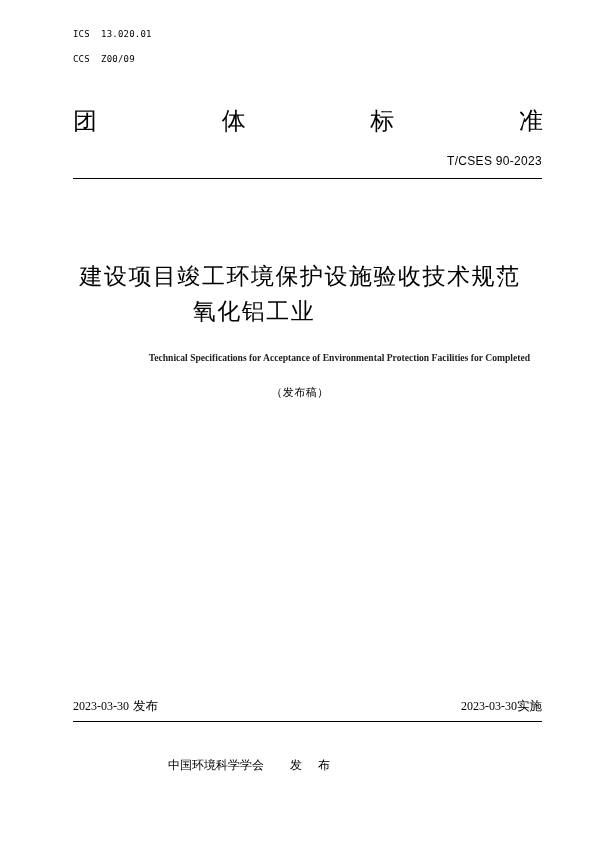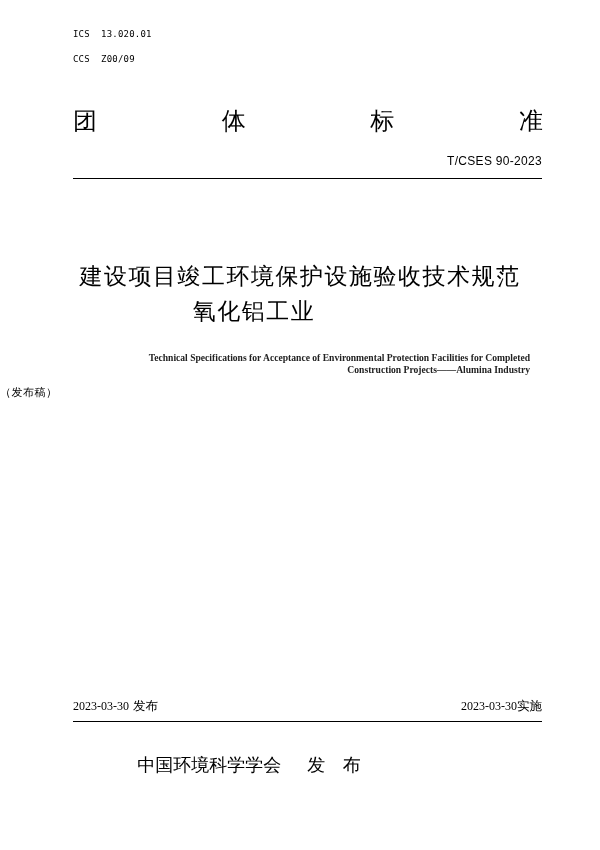--- a/index.html
+++ b/index.html
@@ -86,21 +86,21 @@
       line-height: 12px;
       font-weight: bold;
       color: #222222;
       margin-top: 14px;
     }
 
     .draft-status {
       left: 0;
       width: 600px;
       top: 385px;
-      text-align: left;
+      text-align: center;
       font-size: 11px;
       letter-spacing: 0.5px;
     }
 
     .date-row {
       left: 73px;
       width: 469px;
       top: 698px;
       display: flex;
       justify-content: space-between;
@@ -110,21 +110,21 @@
     .date-row .date {
       font-family: Liberation Serif, serif;
       font-size: 12px;
     }
 
     .publisher-row {
       left: 0;
       width: 504px;
       top: 757px;
       text-align: center;
-      font-size: 18px;
+      font-size: 12px;
       line-height: 16px;
     }
     .publisher-row .gap { display: inline-block; width: 26px; }
     .publisher-row .publish-word { letter-spacing: 6px; }
   </style>
 </head>
 <body>
 
 <div class="abs code-line ics">ICS  13.020.01</div>
 <div class="abs code-line ccs">CCS  Z00/09</div>
@@ -138,21 +138,20 @@
 
 <div class="abs std-number">T/CSES 90-2023</div>
 
 <div class="abs rule rule-top"></div>
 
 <div class="abs title-zh-1">建设项目竣工环境保护设施验收技术规范</div>
 <div class="abs title-zh-2">氧化铝工业</div>
 
 <div class="abs title-en">
   <div>Technical Specifications for Acceptance of Environmental Protection Facilities for Completed</div>
-  <div>Construction Projects——Alumina Industry</div>
 </div>
 
 <div class="abs draft-status">（发布稿）</div>
 
 <div class="abs date-row">
   <div>
     <span class="date">2023-03-30</span>
     <span>发布</span>
   </div>
   <div>

